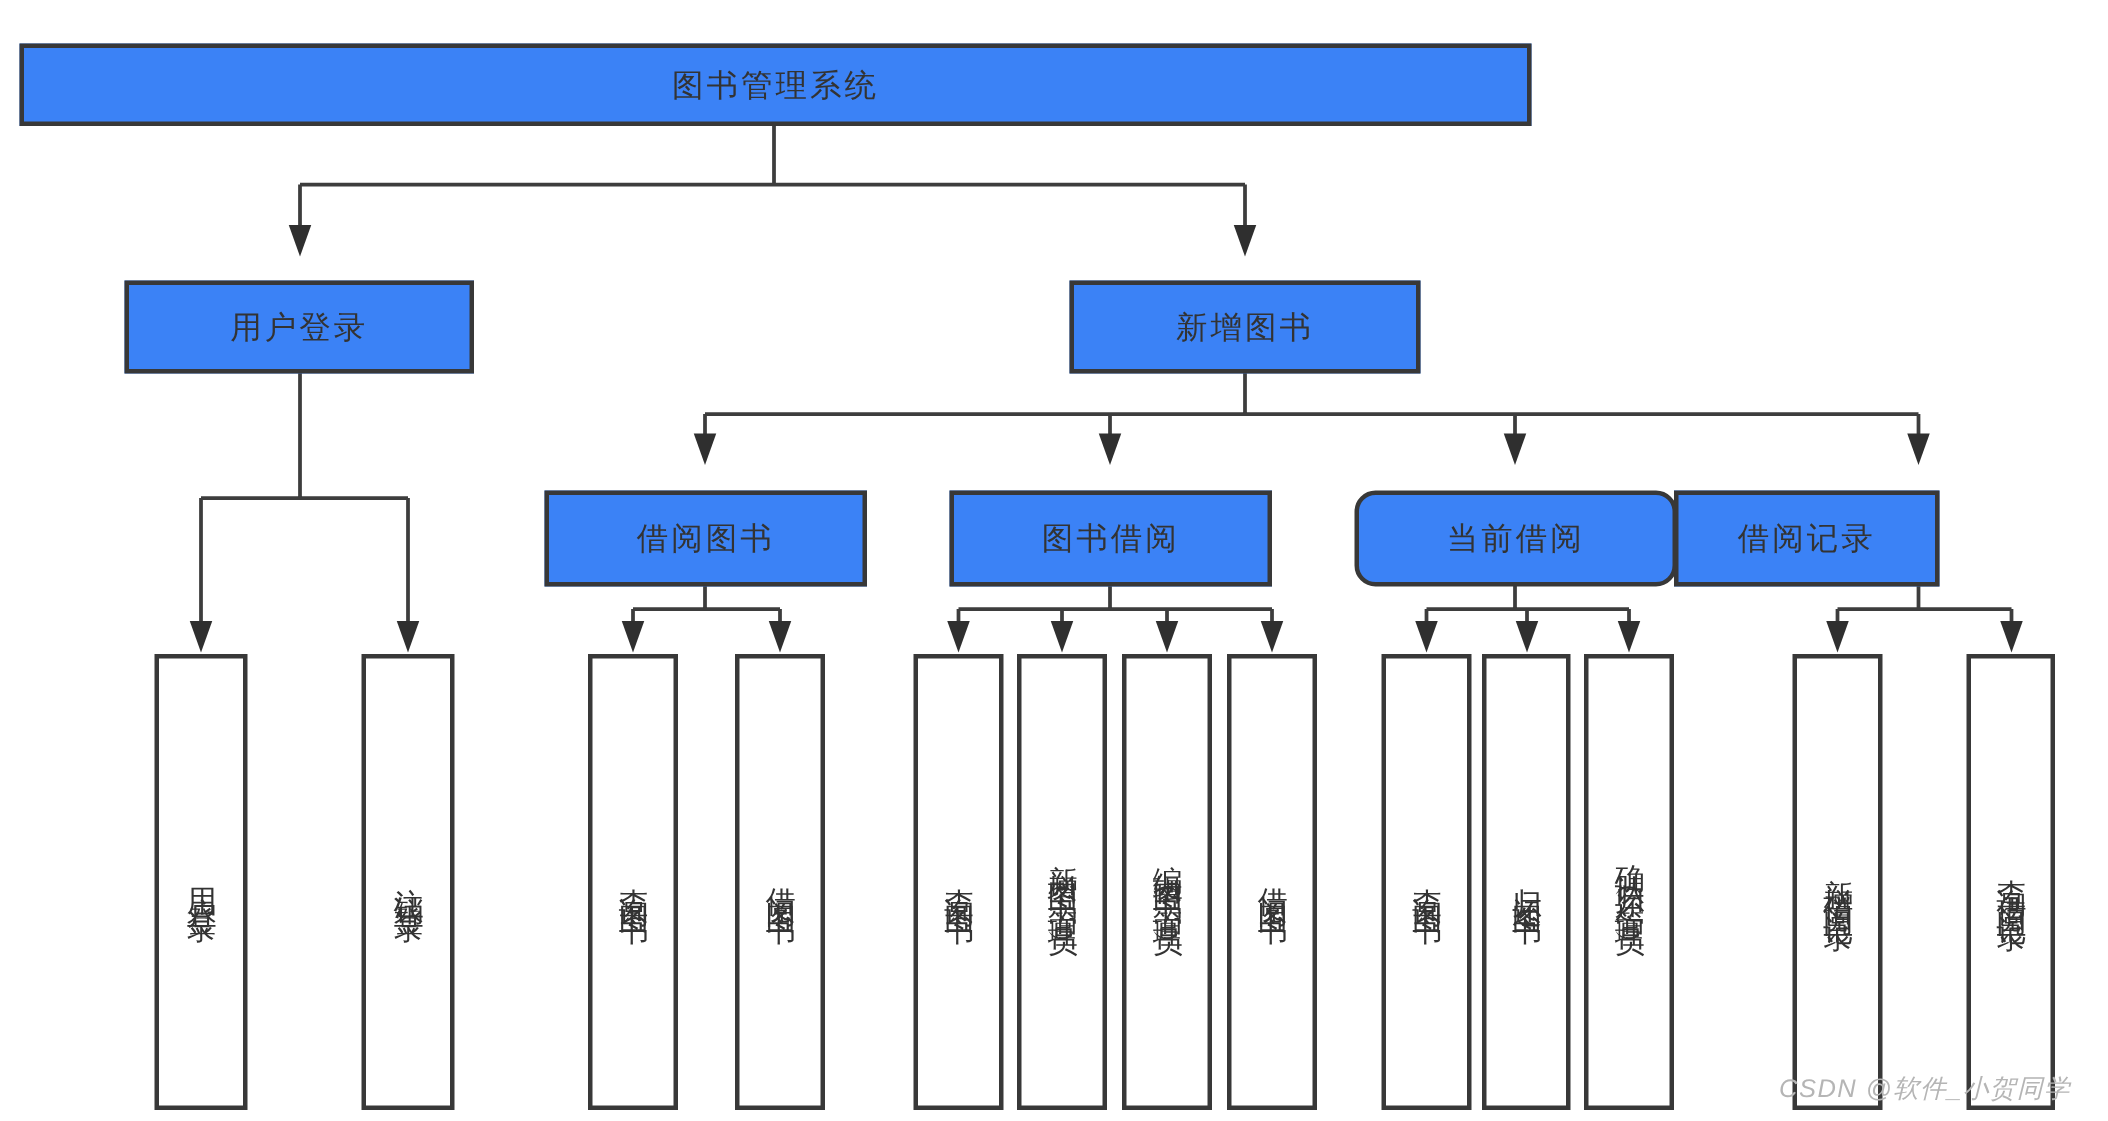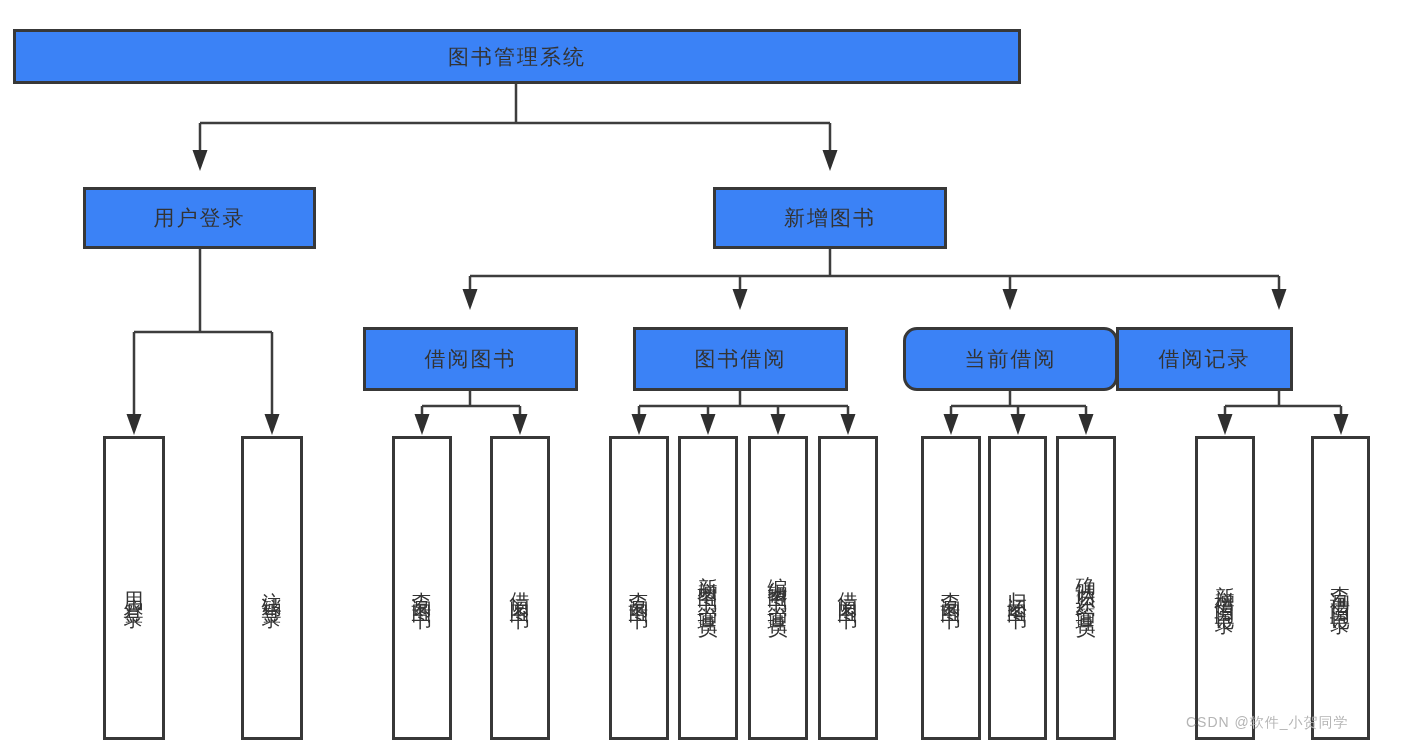--- a/index.html
+++ b/index.html
@@ -56,23 +56,24 @@
     font-size: 20px;
     letter-spacing: 6px;
     line-height: 1;
   }
   .watermark {
     position: absolute;
     left: 1186px;
     top: 714px;
     z-index: 3;
     color: #b5b5b5;
-    font-size: 14px;
+    font-size: 17px;
     letter-spacing: 1px;
     white-space: nowrap;
+    font-style: italic;
   }
 </style>
 </head>
 <body>
 
 <div id="canvas">
 
   <svg id="wires" viewBox="0 0 1405 747" xmlns="http://www.w3.org/2000/svg">
     <g stroke="#3d3d3d" stroke-width="2.5" fill="none">
 

